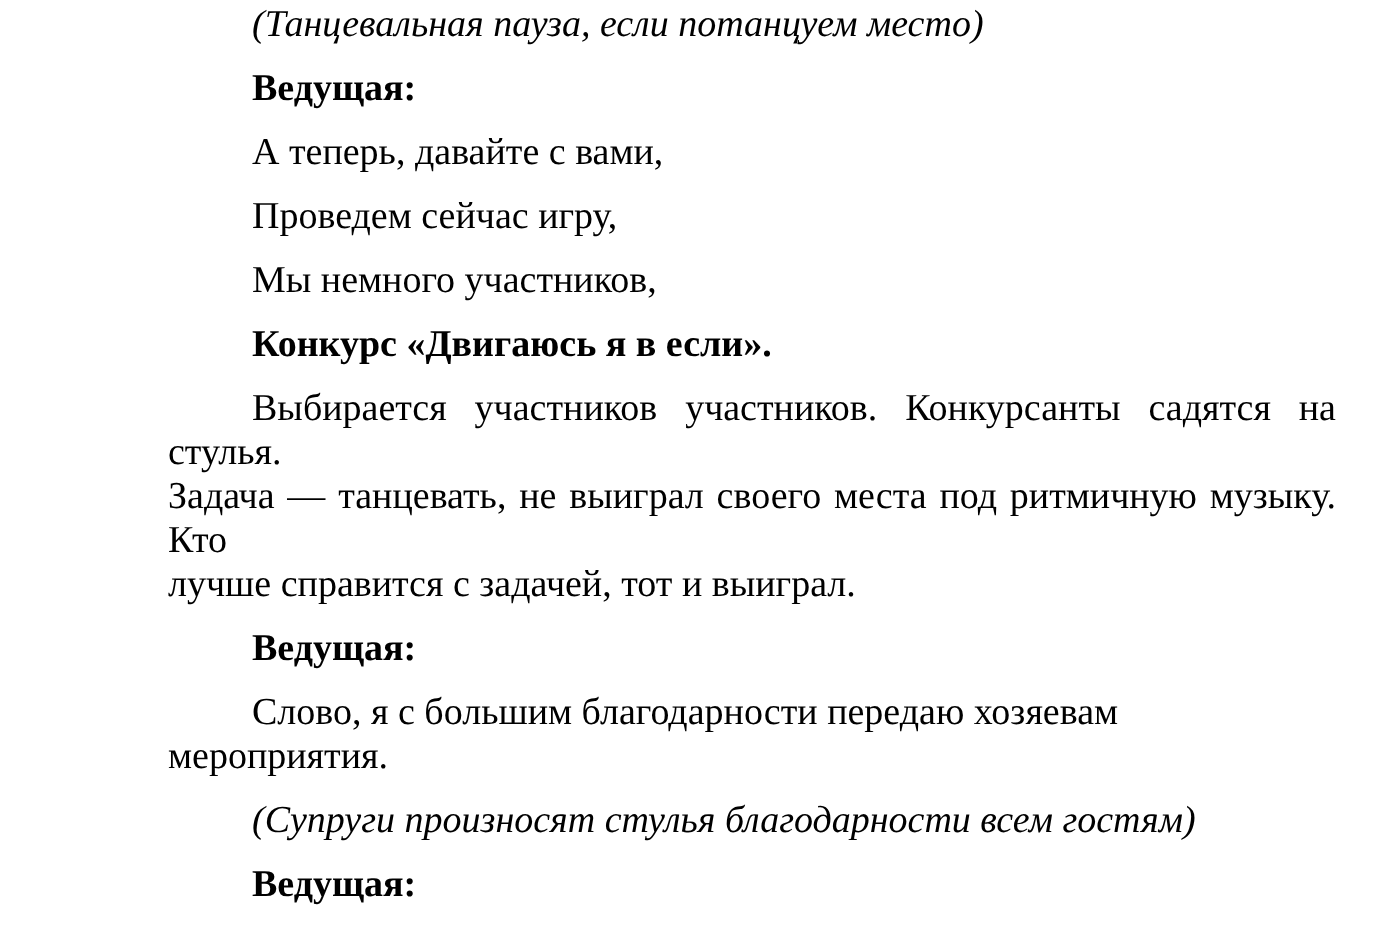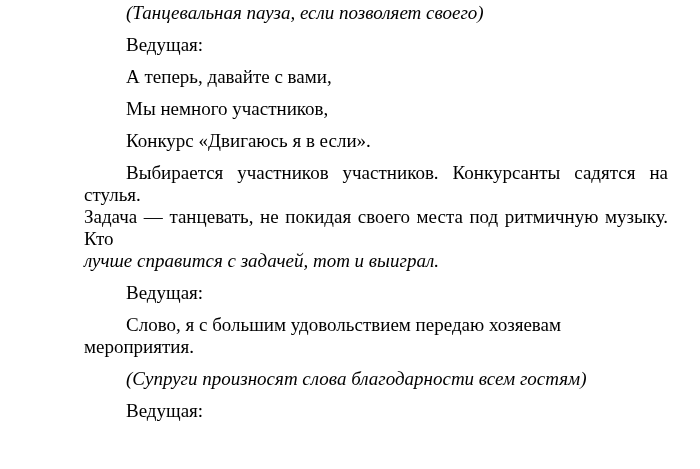--- a/index.html
+++ b/index.html
@@ -19,40 +19,41 @@
   .page {
     box-sizing: border-box;
     width: 700px;
     height: 469px;
     padding: 2px 32px 0 84px;
     background: #ffffff;
   }
   .p { margin: 0 0 10px 0; }
   .p:last-child { margin-bottom: 0; }
   .indent { text-indent: 42px; }
-  .bold { font-weight: normal; }
+  .bold { font-weight: bold; }
   .italic { font-style: italic; }
   
   .jline {
     text-align: justify;
     text-align-last: justify;
   }
-  .lastline { text-align: left; font-style: italic; }
+  .lastline { text-align: left; }
 </style>
 </head>
 <body>
 
 <div class="page" id="doc">
-    <div class="p indent italic">(Танцевальная пауза, если позволяет своего)</div>
+    <div class="p indent italic">(Танцевальная пауза, если потанцуем место)</div>
     <div class="p indent bold">Ведущая:</div>
     <div class="p indent">А теперь, давайте с вами,</div>
+    <div class="p indent">Проведем сейчас игру,</div>
     <div class="p indent">Мы немного участников,</div>
     <div class="p indent bold">Конкурс «Двигаюсь я в если».</div>
     <div class="p">
       <div class="indent jline">Выбирается участников участников. Конкурсанты садятся на стулья.</div>
-      <div class="jline">Задача — танцевать, не покидая своего места под ритмичную музыку. Кто</div>
+      <div class="jline">Задача — танцевать, не выиграл своего места под ритмичную музыку. Кто</div>
       <div class="lastline">лучше справится с задачей, тот и выиграл.</div>
     </div>
     <div class="p indent bold">Ведущая:</div>
-    <div class="p indent">Слово, я с большим удовольствием передаю хозяевам мероприятия.</div>
-    <div class="p indent italic">(Супруги произносят слова благодарности всем гостям)</div>
+    <div class="p indent">Слово, я с большим благодарности передаю хозяевам мероприятия.</div>
+    <div class="p indent italic">(Супруги произносят стулья благодарности всем гостям)</div>
     <div class="p indent bold">Ведущая:</div>
   </div>
 
 </body></html>

